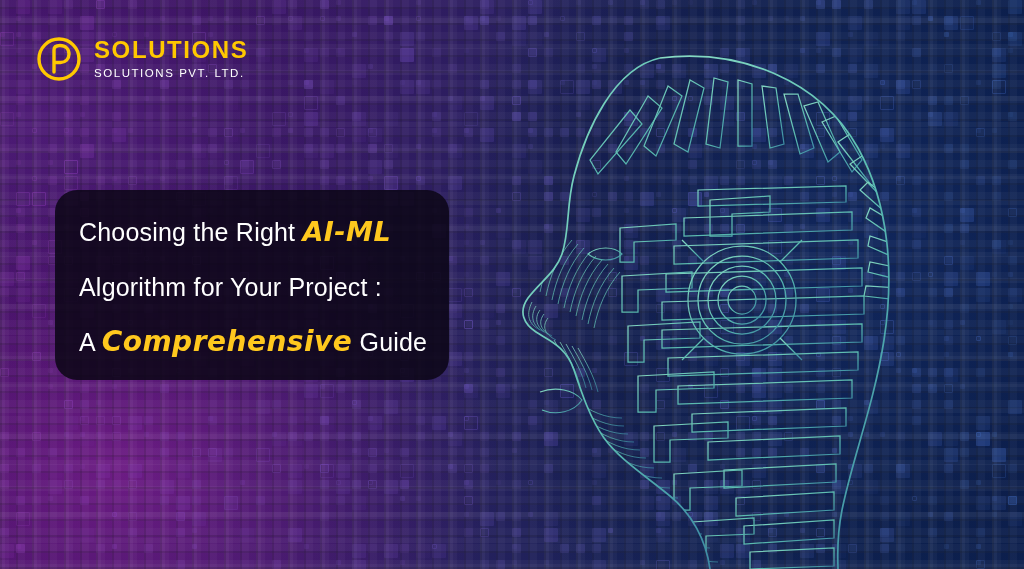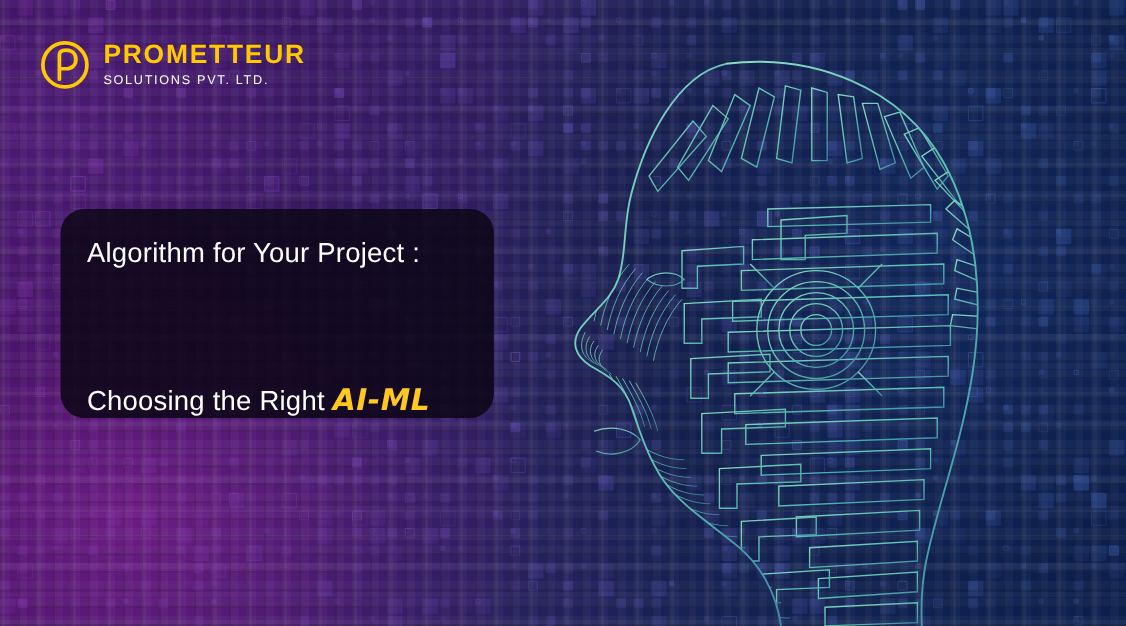--- a/index.html
+++ b/index.html
@@ -1761,27 +1761,32 @@
 
   <div id="logo">
     <div id="logo-mark">
       <svg viewBox="0 0 46 46">
         <circle cx="23" cy="23" r="20" fill="none" stroke="#FFC800" stroke-width="3.4"></circle>
         <path d="M18,36 L18,14 C18,11 20.5,9.5 24,9.5 C29.5,9.5 33,13 33,18
                  C33,23 29.5,26.5 24.5,26.5 L19,26.5" fill="none" stroke="#FFC800" stroke-width="3.4" stroke-linecap="round"></path>
       </svg>
     </div>
     <div id="logo-text">
-      <span id="logo-name">PROMETTEUR</span>
+      <span id="logo-name">SOLUTIONS</span>
       <span id="logo-sub">SOLUTIONS PVT. LTD.</span>
     </div>
   </div>
 
   <div id="headline-card">
-    <div class="hl-line">Algorithm for Your Project :</div>
     <div class="hl-line">
       <span>Choosing the Right</span>
       <span class="accent">AI-ML</span>
     </div>
+    <div class="hl-line">Algorithm for Your Project :</div>
+    <div class="hl-line" style="padding-bottom:22px;">
+      <span>A</span>
+      <span class="accent big">Comprehensive</span>
+      <span>Guide</span>
+    </div>
   </div>
 
 
 </div>
 
 </body></html>

